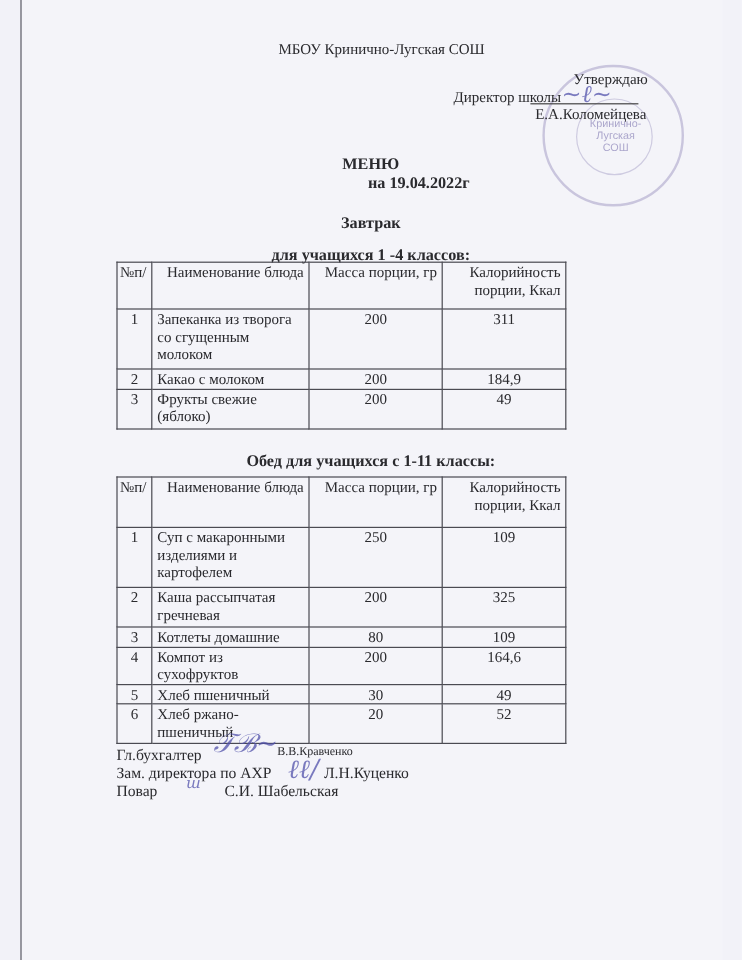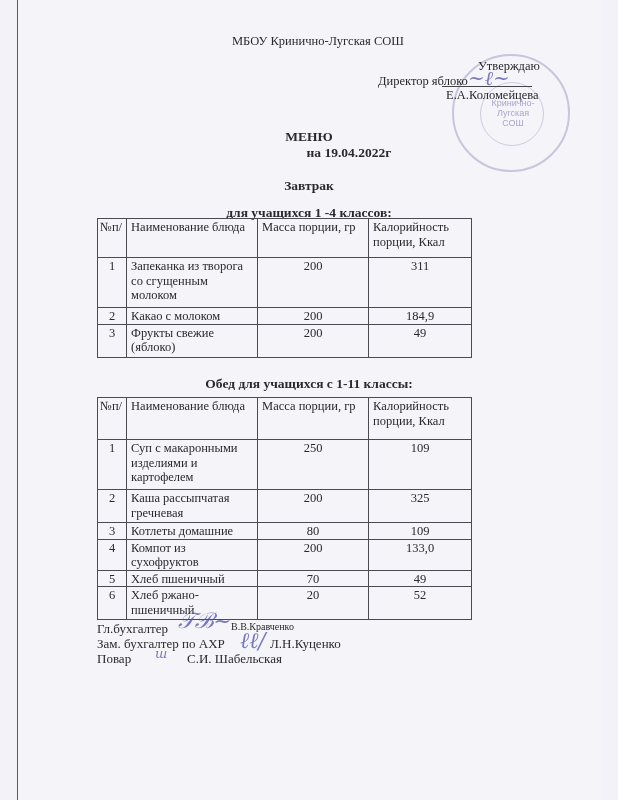--- a/index.html
+++ b/index.html
@@ -34,21 +34,21 @@
       font-size: 12.5px;
       table-layout: fixed;
     }
     table.menu td, table.menu th {
       border: 1px solid #4a4a52;
       padding: 1px 4px 0 4px;
       vertical-align: top;
       font-weight: normal;
       line-height: 14.5px;
     }
-    table.menu th { text-align: left; vertical-align: top; height: 40px; }
+    table.menu th { text-align: right; vertical-align: top; height: 40px; }
     table.menu th.num { text-align: left; padding-left: 2px; }
     td.c { text-align: center; }
     .col-n { width: 22px; }
     .col-name { width: 131px; }
     .col-mass { width: 111px; }
     .col-cal { width: 103px; }
     #table-breakfast { top: 218px; }
     #table-lunch { top: 397px; }
     #table-breakfast th { height: 37px; }
 
@@ -88,21 +88,21 @@
 <div class="abs school">МБОУ Кринично-Лугская СОШ</div>
 
 <div class="stamp">
   <div class="inner"></div>
   <div class="txt st1">Кринично-</div>
   <div class="txt st2">Лугская</div>
   <div class="txt st3">СОШ</div>
 </div>
 
 <div class="abs approve">Утверждаю</div>
-<div class="abs director">Директор яблоко</div>
+<div class="abs director">Директор школы</div>
 <div class="abs director-line"></div>
 <div class="sigmark" style="left:468px;top:66px;font-size:20px;">~ℓ~</div>
 <div class="abs director-name">Е.А.Коломейцева</div>
 
 <div class="abs title t1">МЕНЮ</div>
 <div class="abs title t2">на 19.04.2022г</div>
 <div class="abs title t3">Завтрак</div>
 <div class="abs title t4">для учащихся 1 -4 классов:</div>
 
 <table class="menu" id="table-breakfast">
@@ -175,40 +175,40 @@
       <tr style="height: 16px;">
         <td class="c">3</td>
         <td>Котлеты домашние</td>
         <td class="c">80</td>
         <td class="c">109</td>
       </tr>
       <tr style="height: 16px;">
         <td class="c">4</td>
         <td>Компот из сухофруктов</td>
         <td class="c">200</td>
-        <td class="c">133,0</td>
+        <td class="c">164,6</td>
       </tr>
       <tr style="height: 16px;">
         <td class="c">5</td>
         <td>Хлеб пшеничный</td>
-        <td class="c">70</td>
+        <td class="c">30</td>
         <td class="c">49</td>
       </tr>
       <tr style="height: 33px;">
         <td class="c">6</td>
         <td>Хлеб ржано-пшеничный</td>
         <td class="c">20</td>
         <td class="c">52</td>
       </tr>
     </tbody>
 </table>
 
 <div class="abs sig s1">Гл.бухгалтер</div>
 <div class="sigmark" style="left:178px;top:608px;font-size:22px;">𝒯ℬ~</div>
 <div class="abs sn1">В.В.Кравченко</div>
 
-<div class="abs sig s2">Зам. бухгалтер по АХР</div>
+<div class="abs sig s2">Зам. директора по АХР</div>
 <div class="sigmark" style="left:240px;top:628px;font-size:22px;">ℓℓ/</div>
 <div class="abs sn2">Л.Н.Куценко</div>
 
 <div class="abs sig s3">Повар</div>
 <div class="sigmark" style="left:155px;top:646px;font-size:13px;">ш</div>
 <div class="abs sn3">С.И. Шабельская</div>
 
 </body></html>

